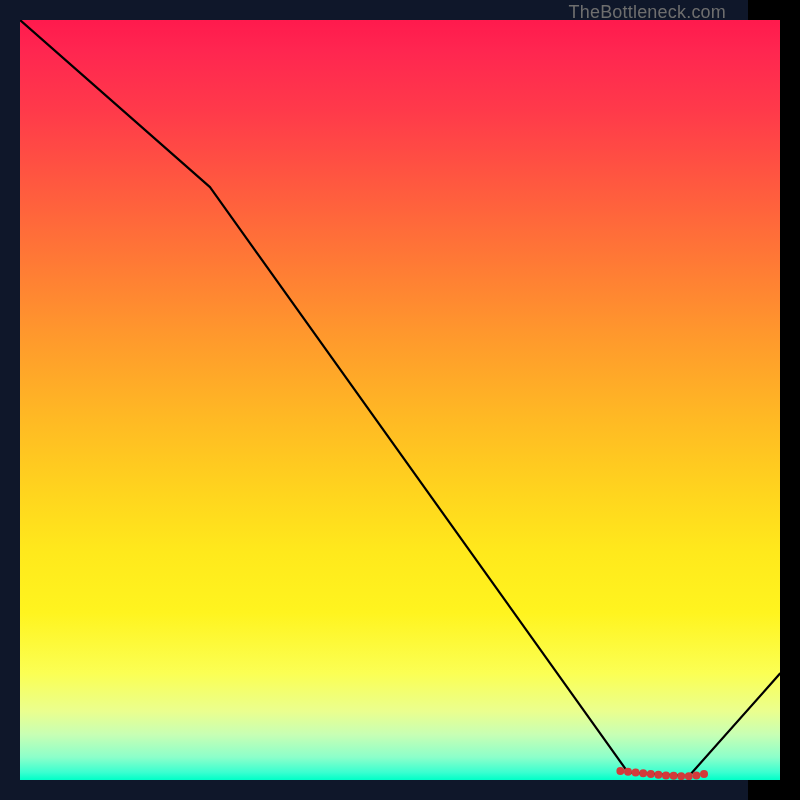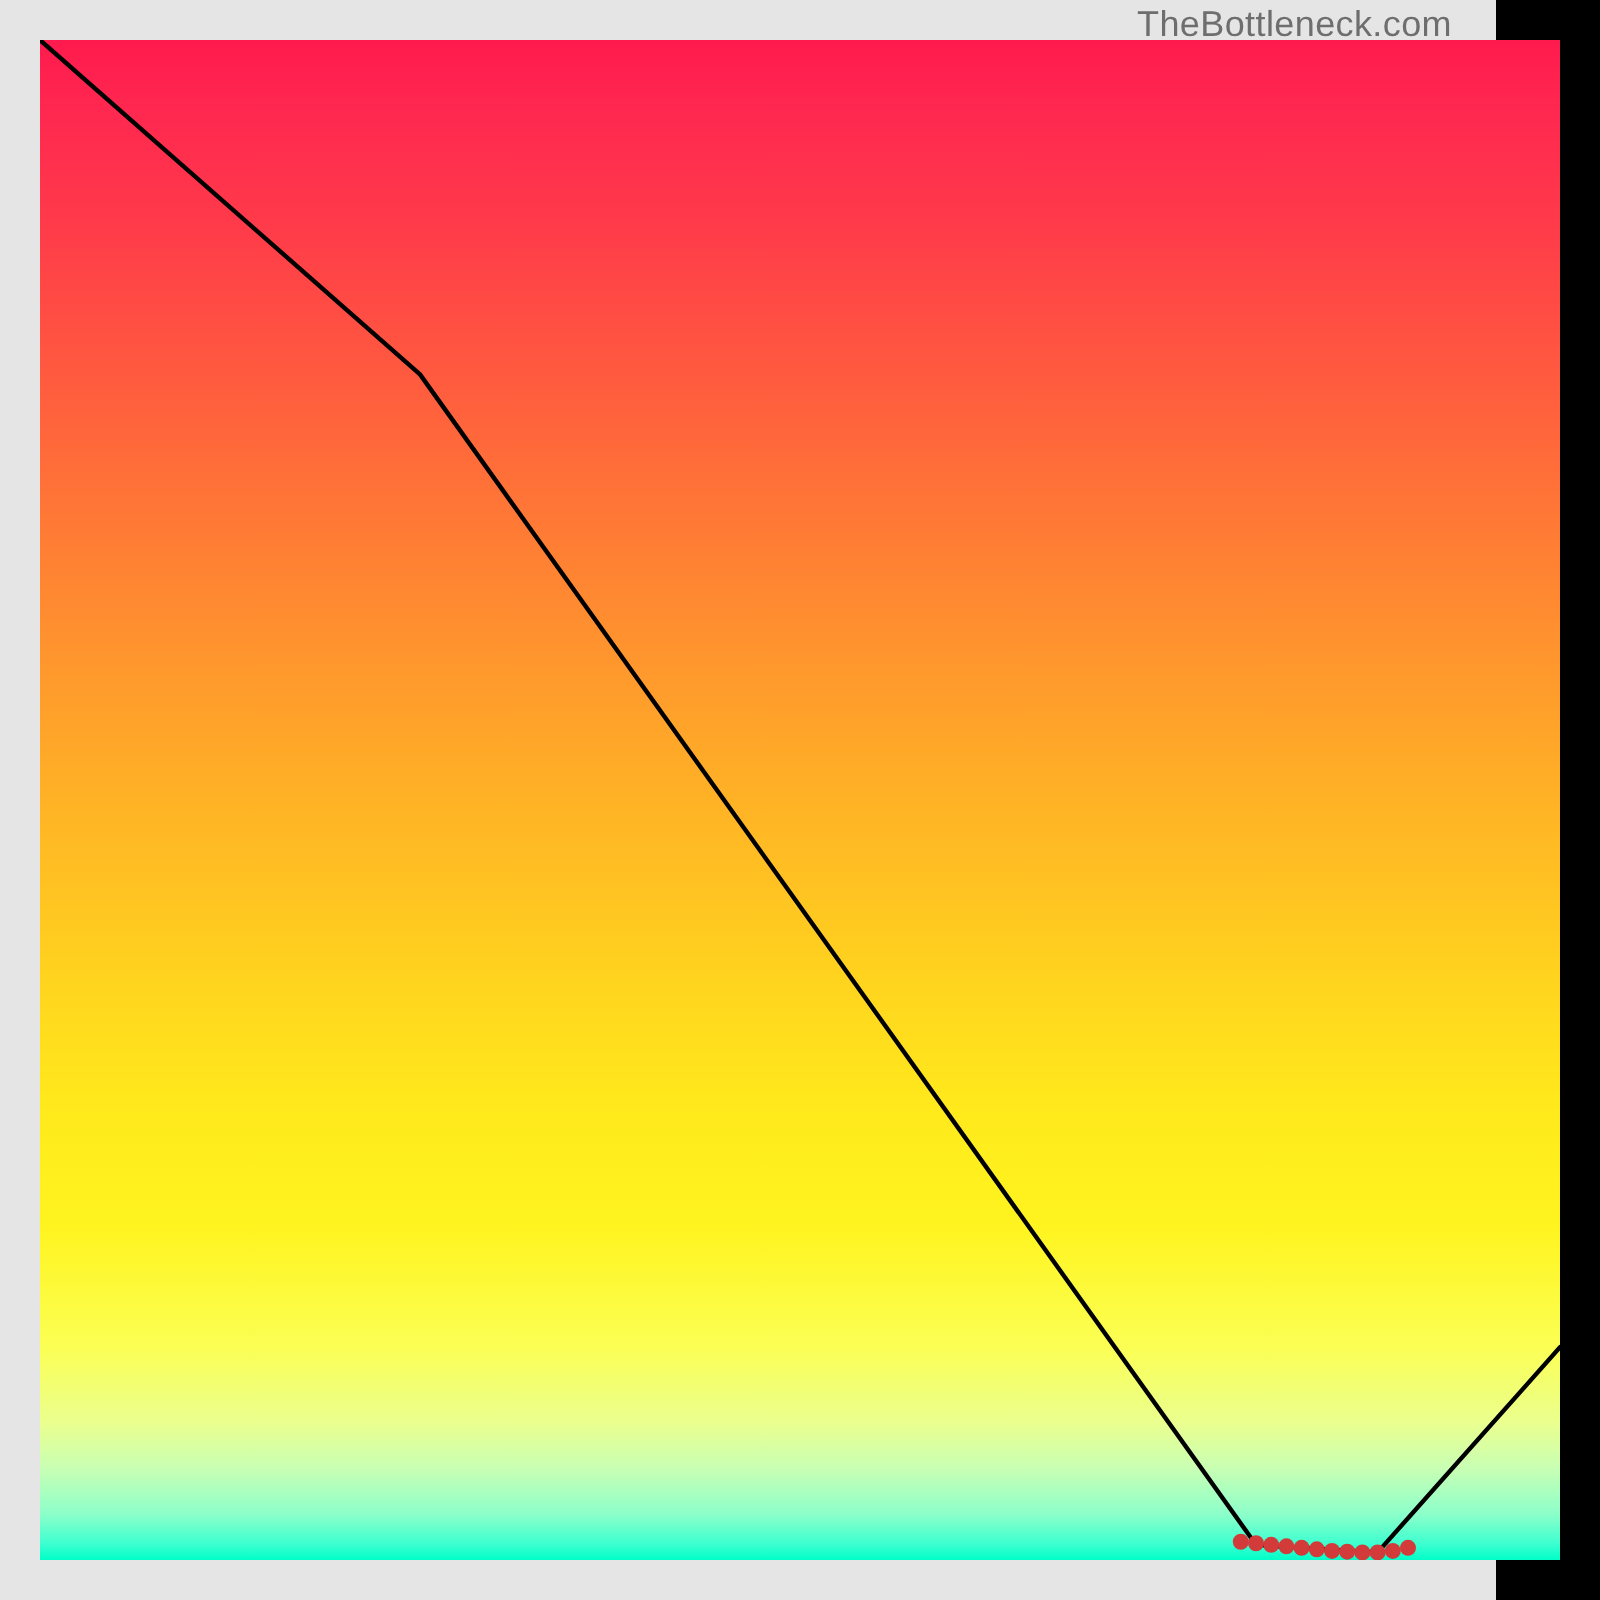--- a/index.html
+++ b/index.html
@@ -1,17 +1,17 @@
 <!DOCTYPE html>
 <html><head>
 <meta charset="utf-8">
 <style>
   * { margin: 0; padding: 0; box-sizing: border-box; }
   html, body { width: 800px; height: 800px; background: #000; overflow: hidden; }
-  .chart-container { position: relative; width: 748px; height: 800px; background: #e5e5e5; }
+  .chart-container { position: relative; width: 748px; height: 800px; background: #0f172a; }
   .plot-area {
     position: absolute;
     left: 20px;
     top: 20px;
     width: 760px;
     height: 760px;
     background: linear-gradient(to bottom,
       #ff1a4d 0%,
       #ff2650 4%,
       #ff3a4a 12%,

